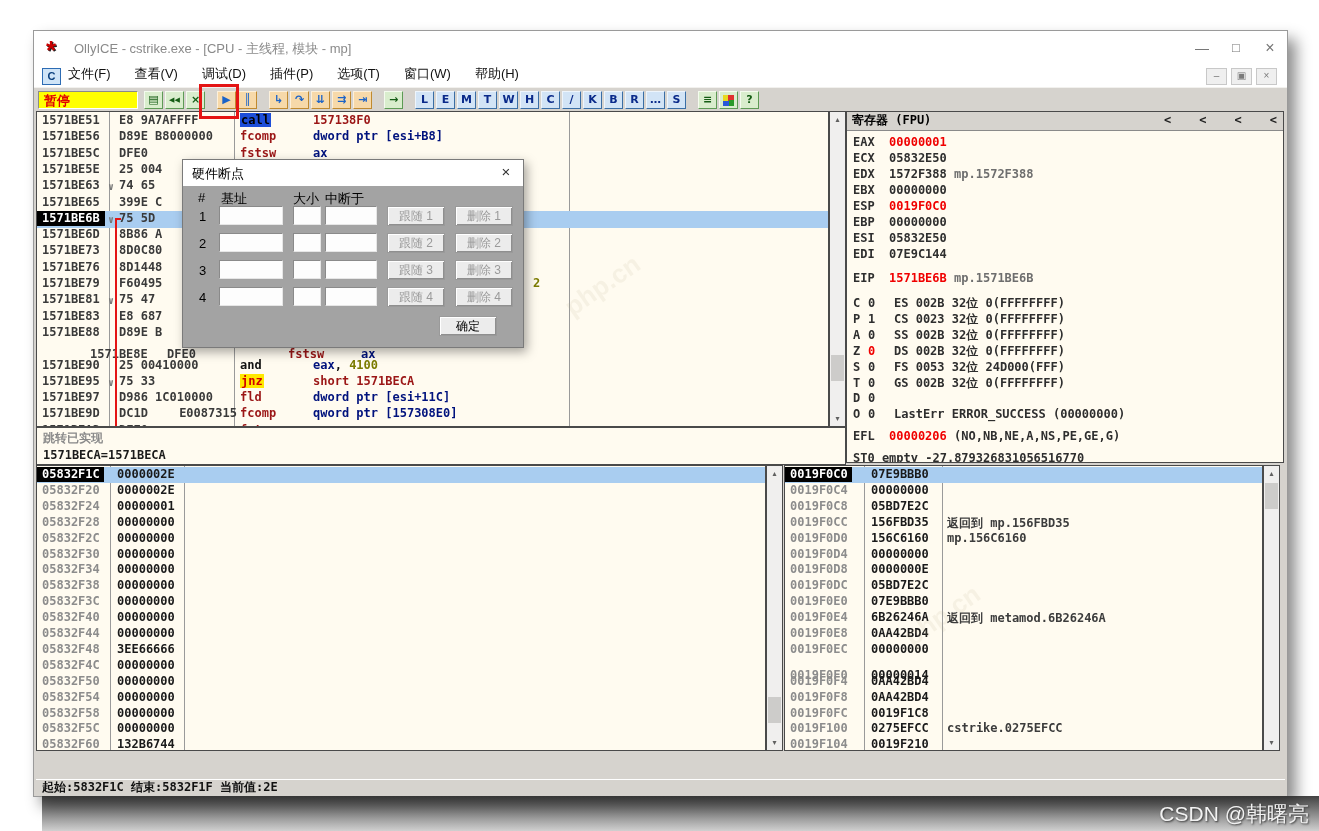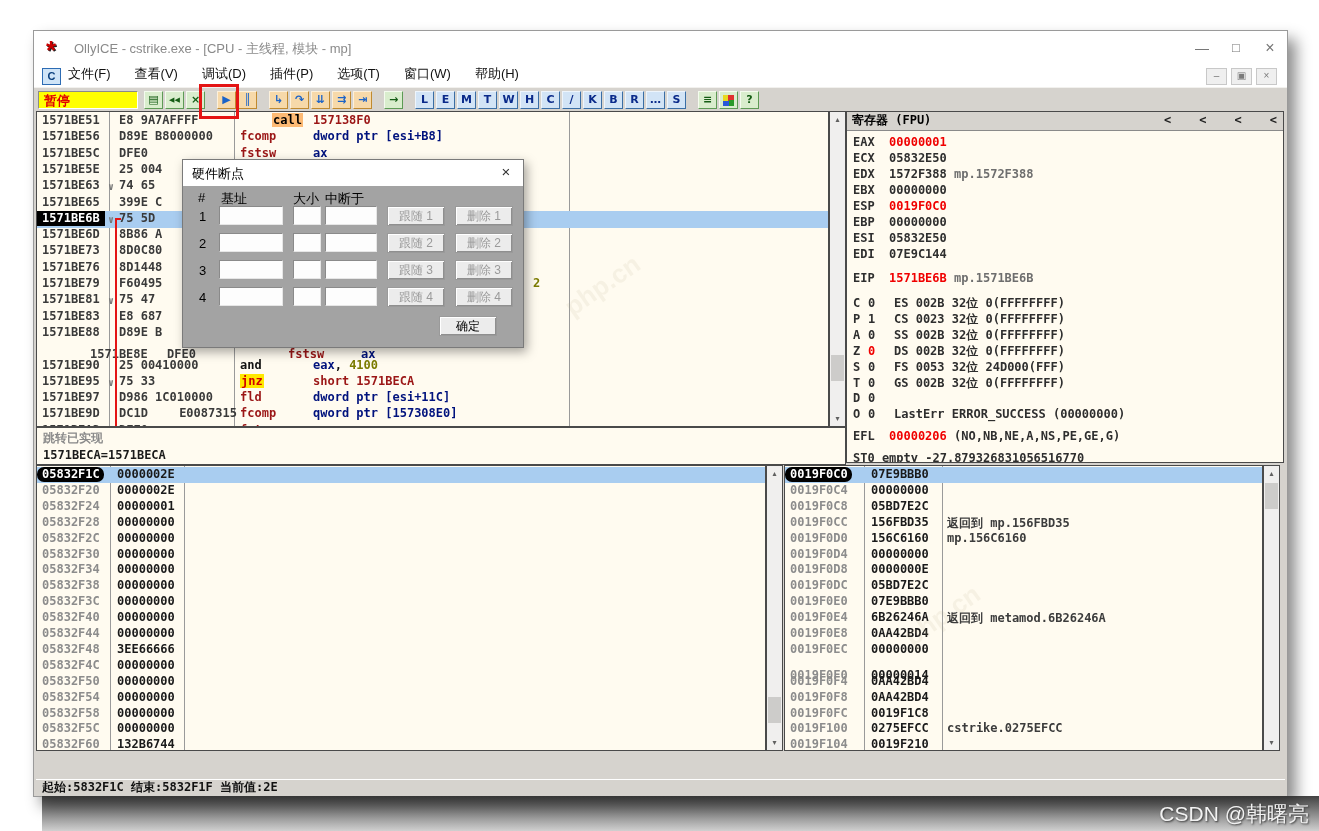--- a/index.html
+++ b/index.html
@@ -45,21 +45,21 @@
   .drow{position:absolute;left:0;width:100%;height:17px;}
   .drow.sel{background:#a9cdf0;}
   .c-addr{position:absolute;left:5px;color:#3a3a3a;}
   .drow.sel .c-addr{background:#000;color:#fff;left:0;padding:0 5px 1px 5px;}
   .c-mark{position:absolute;left:71px;color:#777;font-size:10px;top:3px;}
   .c-bytes{position:absolute;left:82px;color:#3a3a3a;white-space:pre;}
   .c-ins{position:absolute;left:203px;white-space:pre;}
   .c-ops{position:absolute;left:276px;white-space:pre;}
   .c-tail{position:absolute;left:496px;}
   .mar{color:#9b1616}.nav{color:#00127d}.oli{color:#7c7c00}.blk{color:#111}
-  .call{background:#fdba74;color:#000;padding:0 1px;margin-left:32px;}
+  .call{background:#1d4ed8;color:#000;padding:0 1px;}
   .jnz{background:#ffe800;color:#d00000;padding:0 1px;}
   .uline{margin-left:24px;}
   .redline-v{position:absolute;left:78px;top:106px;width:2px;bottom:0;background:#e41414;}
   .redline-h{position:absolute;left:78px;top:106px;width:6px;height:2px;background:#e41414;}
   
   .infopane{position:absolute;left:2px;top:396px;width:810px;height:38px;background:#fffbf0;
             border:1px solid #4a4a4a;box-sizing:border-box;
             font-family:"DejaVu Sans Mono","Liberation Mono",monospace;font-weight:bold;font-size:12px;}
   .info1{color:#8a8a8a;margin:2px 0 0 6px;}
   .info2{color:#1a1a1a;margin:1px 0 0 6px;}
@@ -72,21 +72,21 @@
   .rgap{height:8px;}
   .rname{display:inline-block;width:36px;}
   .rval.red{color:#f00000;}
   .rcom{color:#6e6e6e;}
   .fl{display:inline-block;width:15px;}
   .fv{display:inline-block;width:26px;}
   .fv.red{color:#f00000;}
   
   .mrow{position:absolute;left:0;width:100%;height:16px;}
   .mrow.sel{background:#a9cdf0;}
-  .m-addr{position:absolute;left:5px;color:#8c8c8c;border-radius:7px;}
+  .m-addr{position:absolute;left:5px;color:#8c8c8c;}
   .mrow.sel .m-addr{background:#000;color:#fff;left:0;padding:0 4px 1px 5px;}
   .m-val{position:absolute;color:#1a1a1a;}
   .m-com{position:absolute;color:#3c3c3c;white-space:pre;}
   
   .sb{position:absolute;width:17px;background:#f0efee;border:1px solid #4a4a4a;box-sizing:border-box;}
   .sb-btn{position:absolute;left:0;width:100%;height:15px;color:#606060;font-size:8px;text-align:center;line-height:15px;}
   .sb-thumb{position:absolute;left:1px;width:13px;background:#cdccca;}
   
   .dlg{position:absolute;left:148px;top:128px;width:340px;height:187px;background:#a3a3a3;
        border:1px solid #7a7a7a;box-shadow:3px 4px 10px rgba(0,0,0,.35);z-index:40;font-size:13px;}

